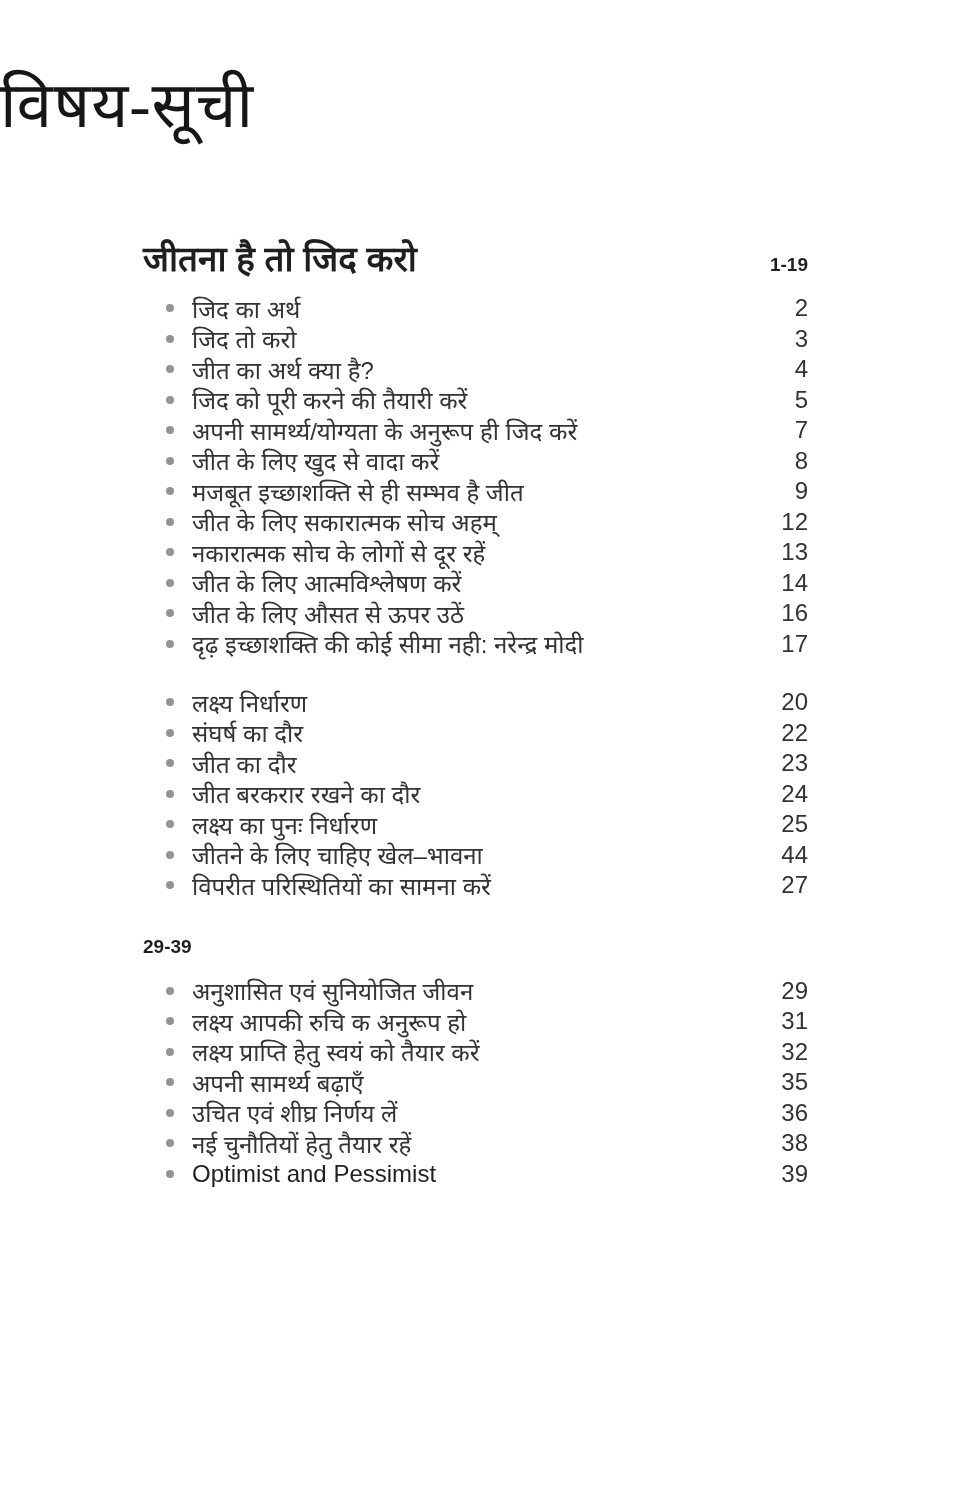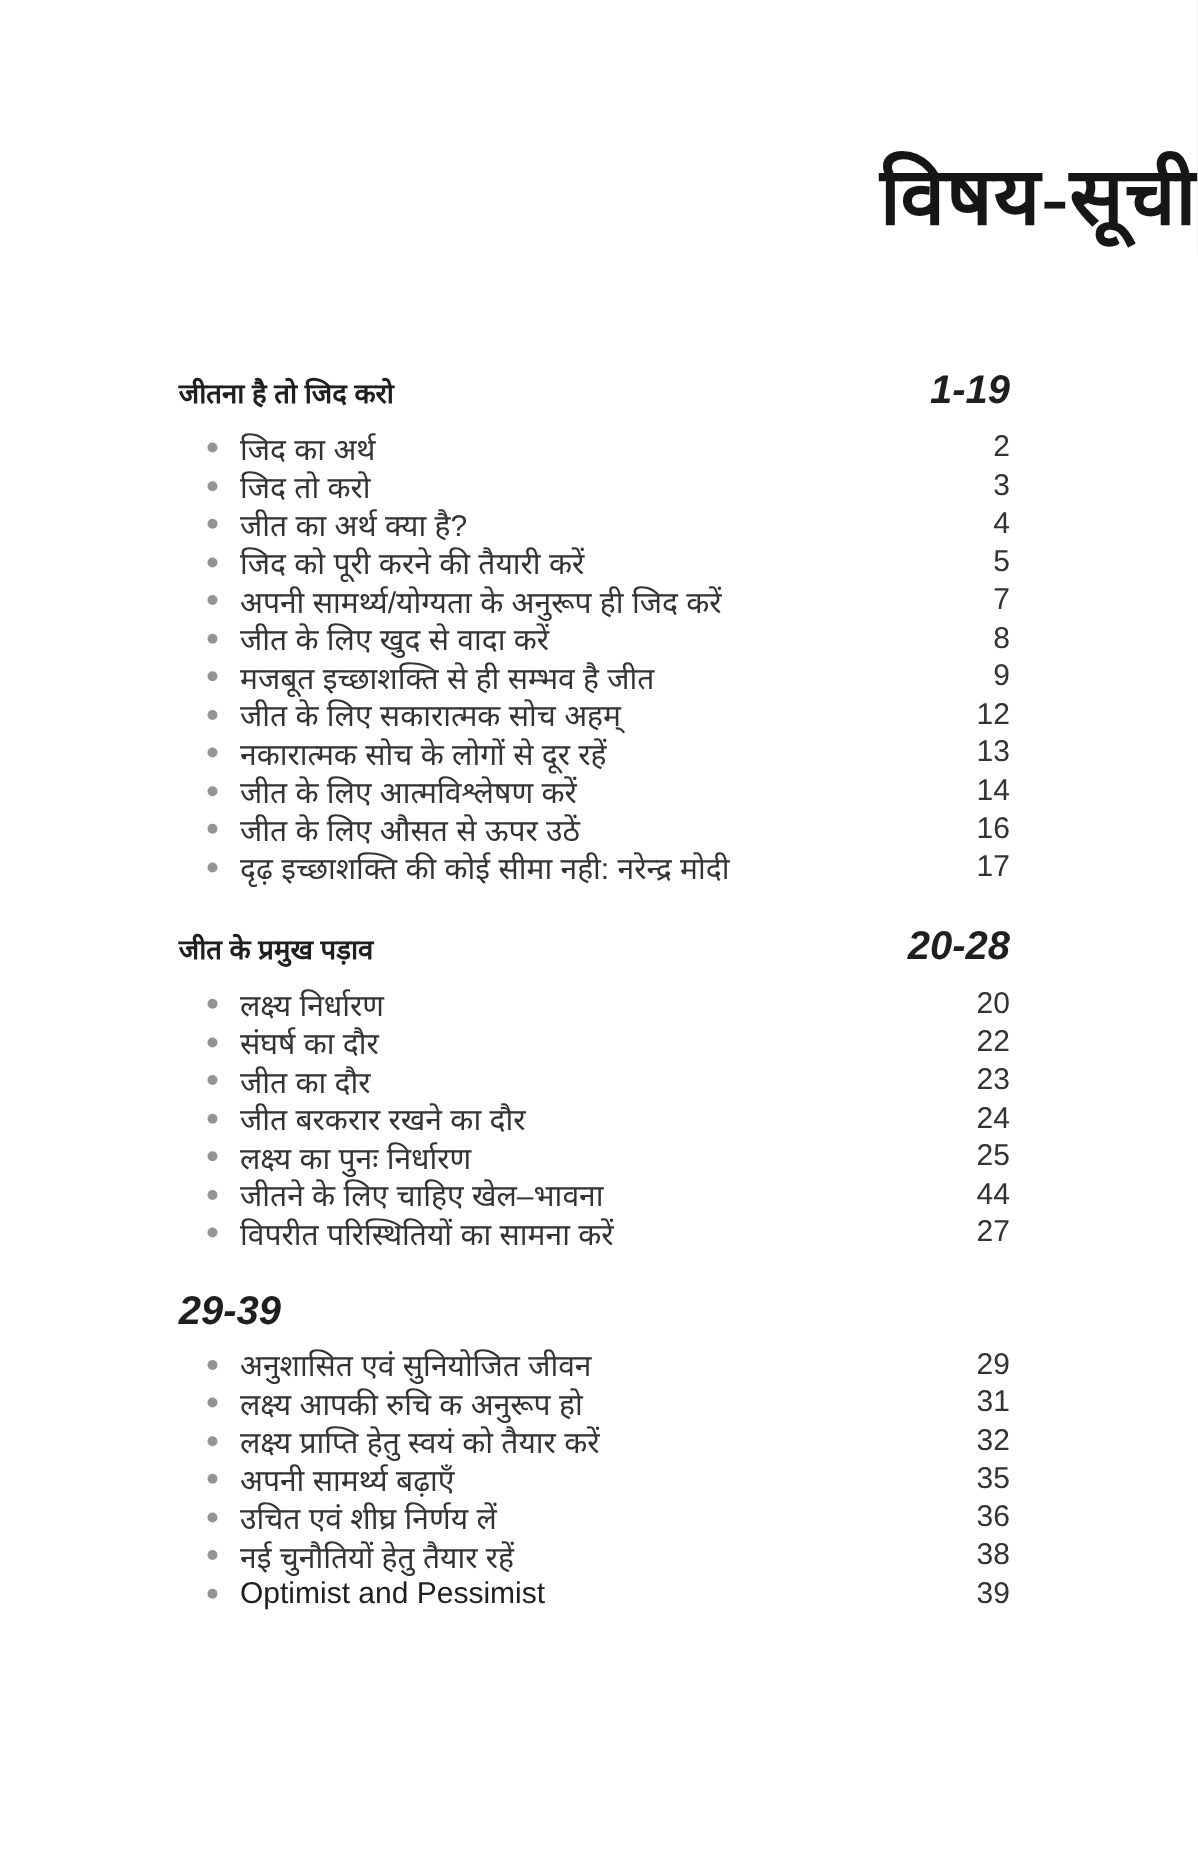--- a/index.html
+++ b/index.html
@@ -14,46 +14,46 @@
   body { display: block; }
   .page {
     width: 958px;
     height: 1500px;
     background: var(--bg);
     overflow: hidden;
     font-family: "Liberation Sans", sans-serif;
     color: var(--ink);
   }
   .page-title {
-    margin-top: 120px;
-    text-align: right;
+    margin-top: 68px;
+    text-align: left;
     font-family: "Liberation Serif", serif;
-    font-weight: 700;
+    font-weight: 400;
     font-size: 64px;
     line-height: 1.2;
     color: var(--title-ink);
     letter-spacing: 1px;
   }
   .toc {
     width: 665px;
     margin: 95px 0 0 143px;
   }
   .toc-section { margin-top: 28px; }
   .toc-section:first-child { margin-top: 0; }
   .sec-head {
     display: flex;
     justify-content: space-between;
     align-items: baseline;
     font-weight: 700;
     color: var(--heading-ink);
     line-height: 38px;
     margin-bottom: 9px;
   }
-  .sec-title { font-size: 22px; }
-  .sec-pages { font-size: 32px; font-style: italic; }
+  .sec-title { font-size: 35px; }
+  .sec-pages { font-size: 19px; }
   .toc-item {
     display: flex;
     align-items: center;
     height: 30.5px;
     font-size: 24px;
     color: var(--ink);
   }
   .bullet {
     flex: none;
     width: 8px;
@@ -146,24 +146,20 @@
             <span class="item-page">16</span>
           </div>
           <div class="toc-item">
             <span class="bullet"></span>
             <span class="item-label">दृढ़ इच्छाशक्ति की कोई सीमा नही: नरेन्द्र मोदी</span>
             <span class="item-page">17</span>
           </div>
         </div>
       </section>
       <section class="toc-section">
-        <div class="sec-head">
-          <span class="sec-title">जीत के प्रमुख पड़ाव</span>
-          <span class="sec-pages">20-28</span>
-        </div>
         <div>
           <div class="toc-item">
             <span class="bullet"></span>
             <span class="item-label">लक्ष्य निर्धारण</span>
             <span class="item-page">20</span>
           </div>
           <div class="toc-item">
             <span class="bullet"></span>
             <span class="item-label">संघर्ष का दौर</span>
             <span class="item-page">22</span>

